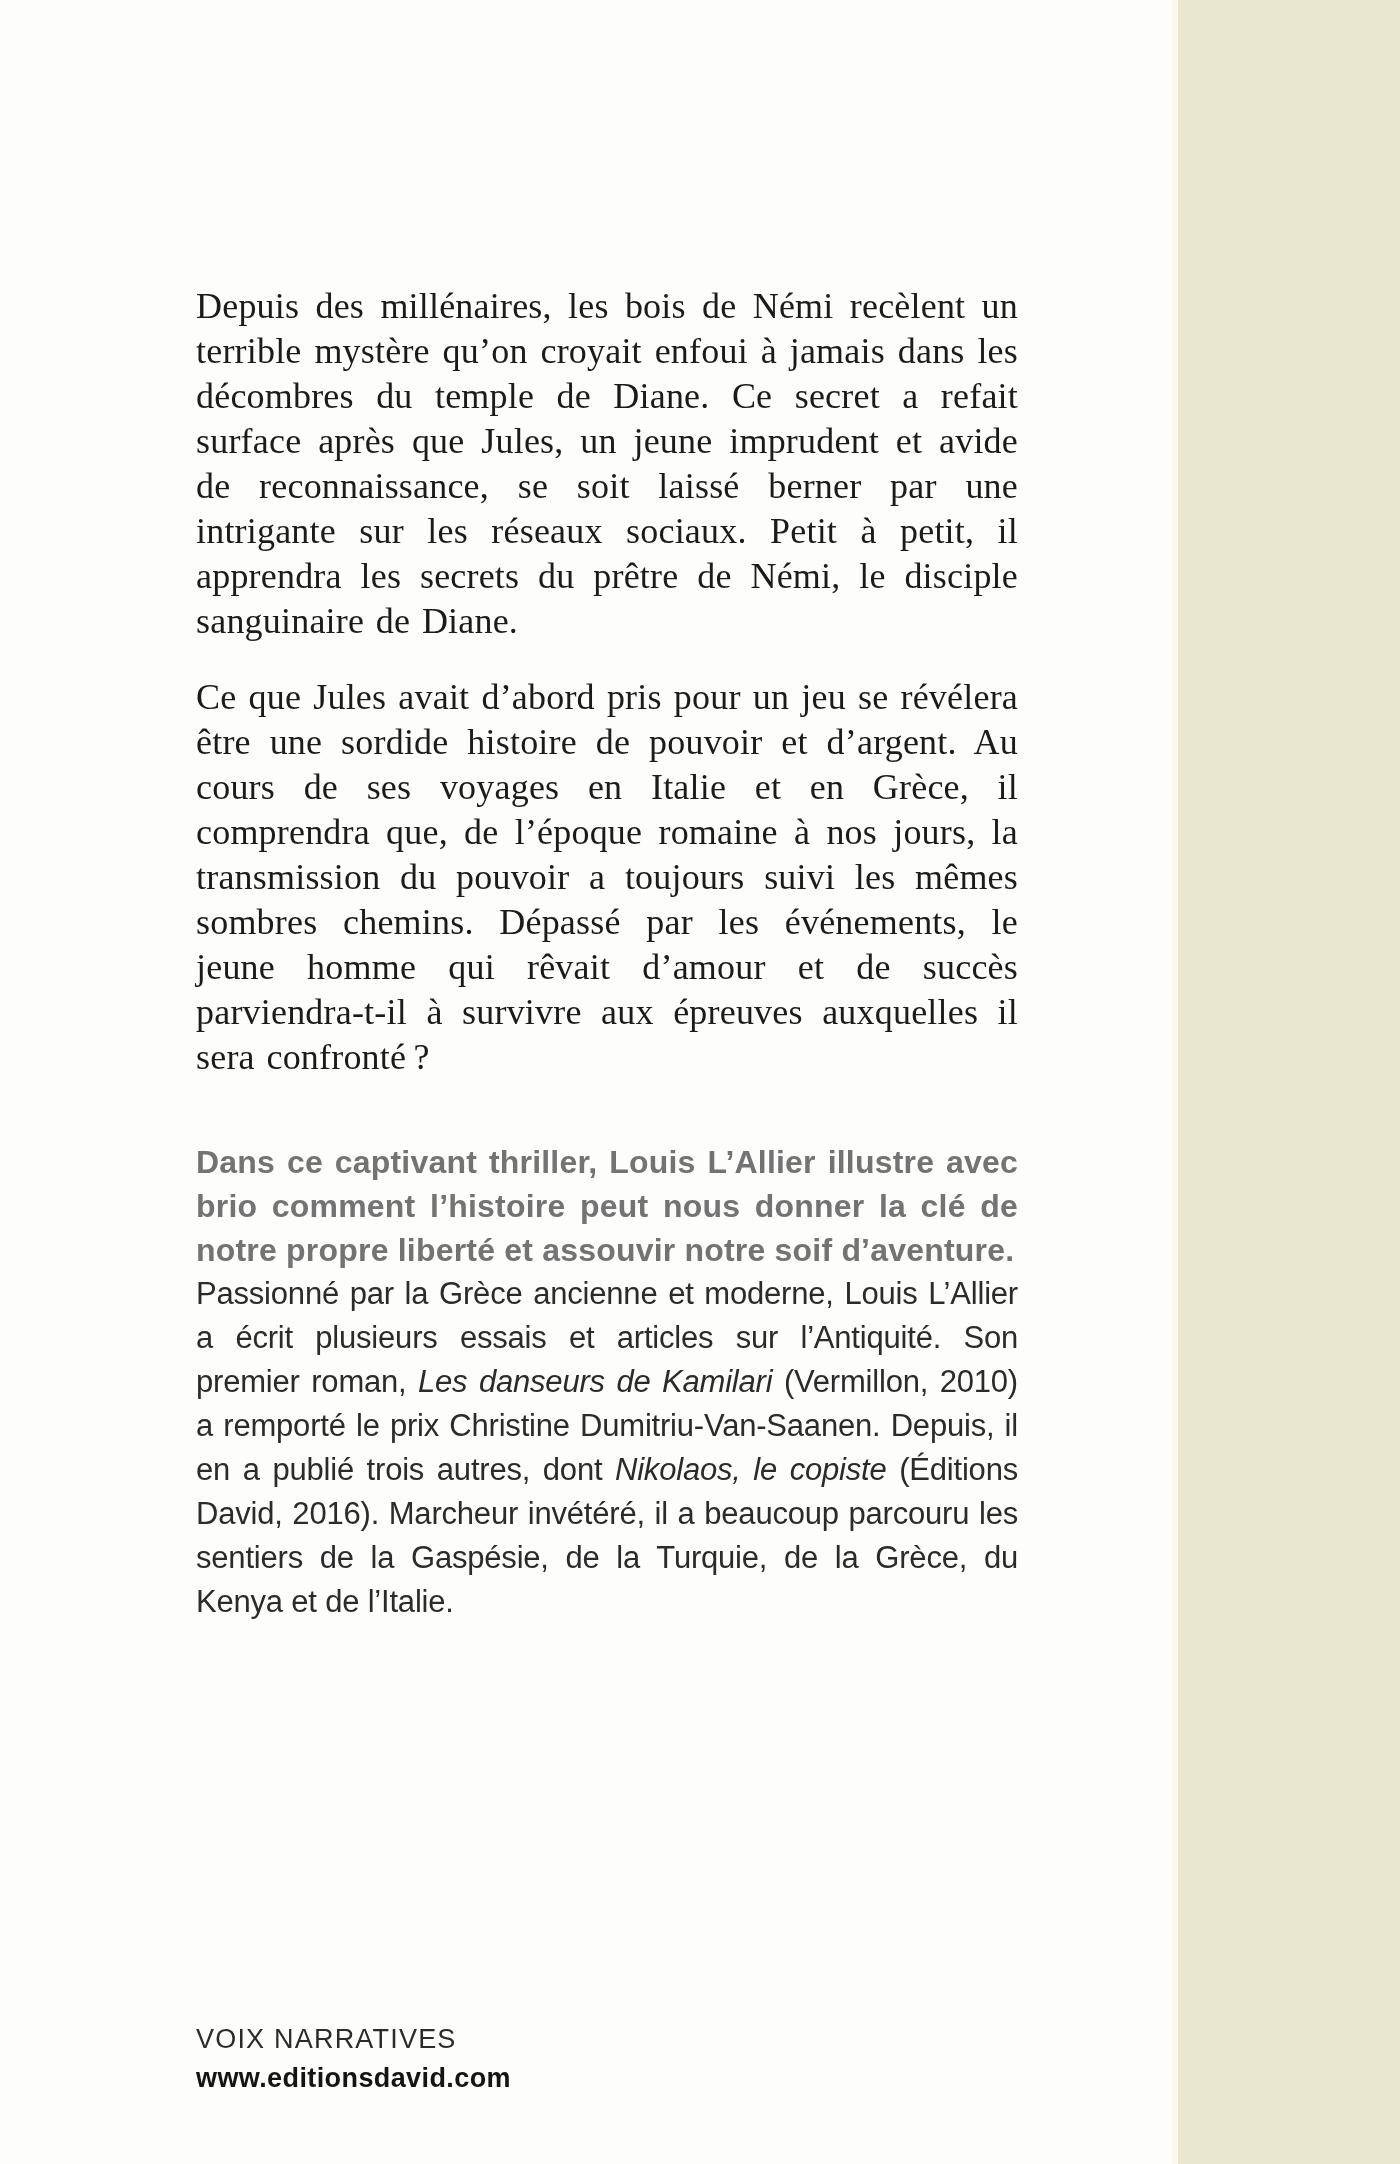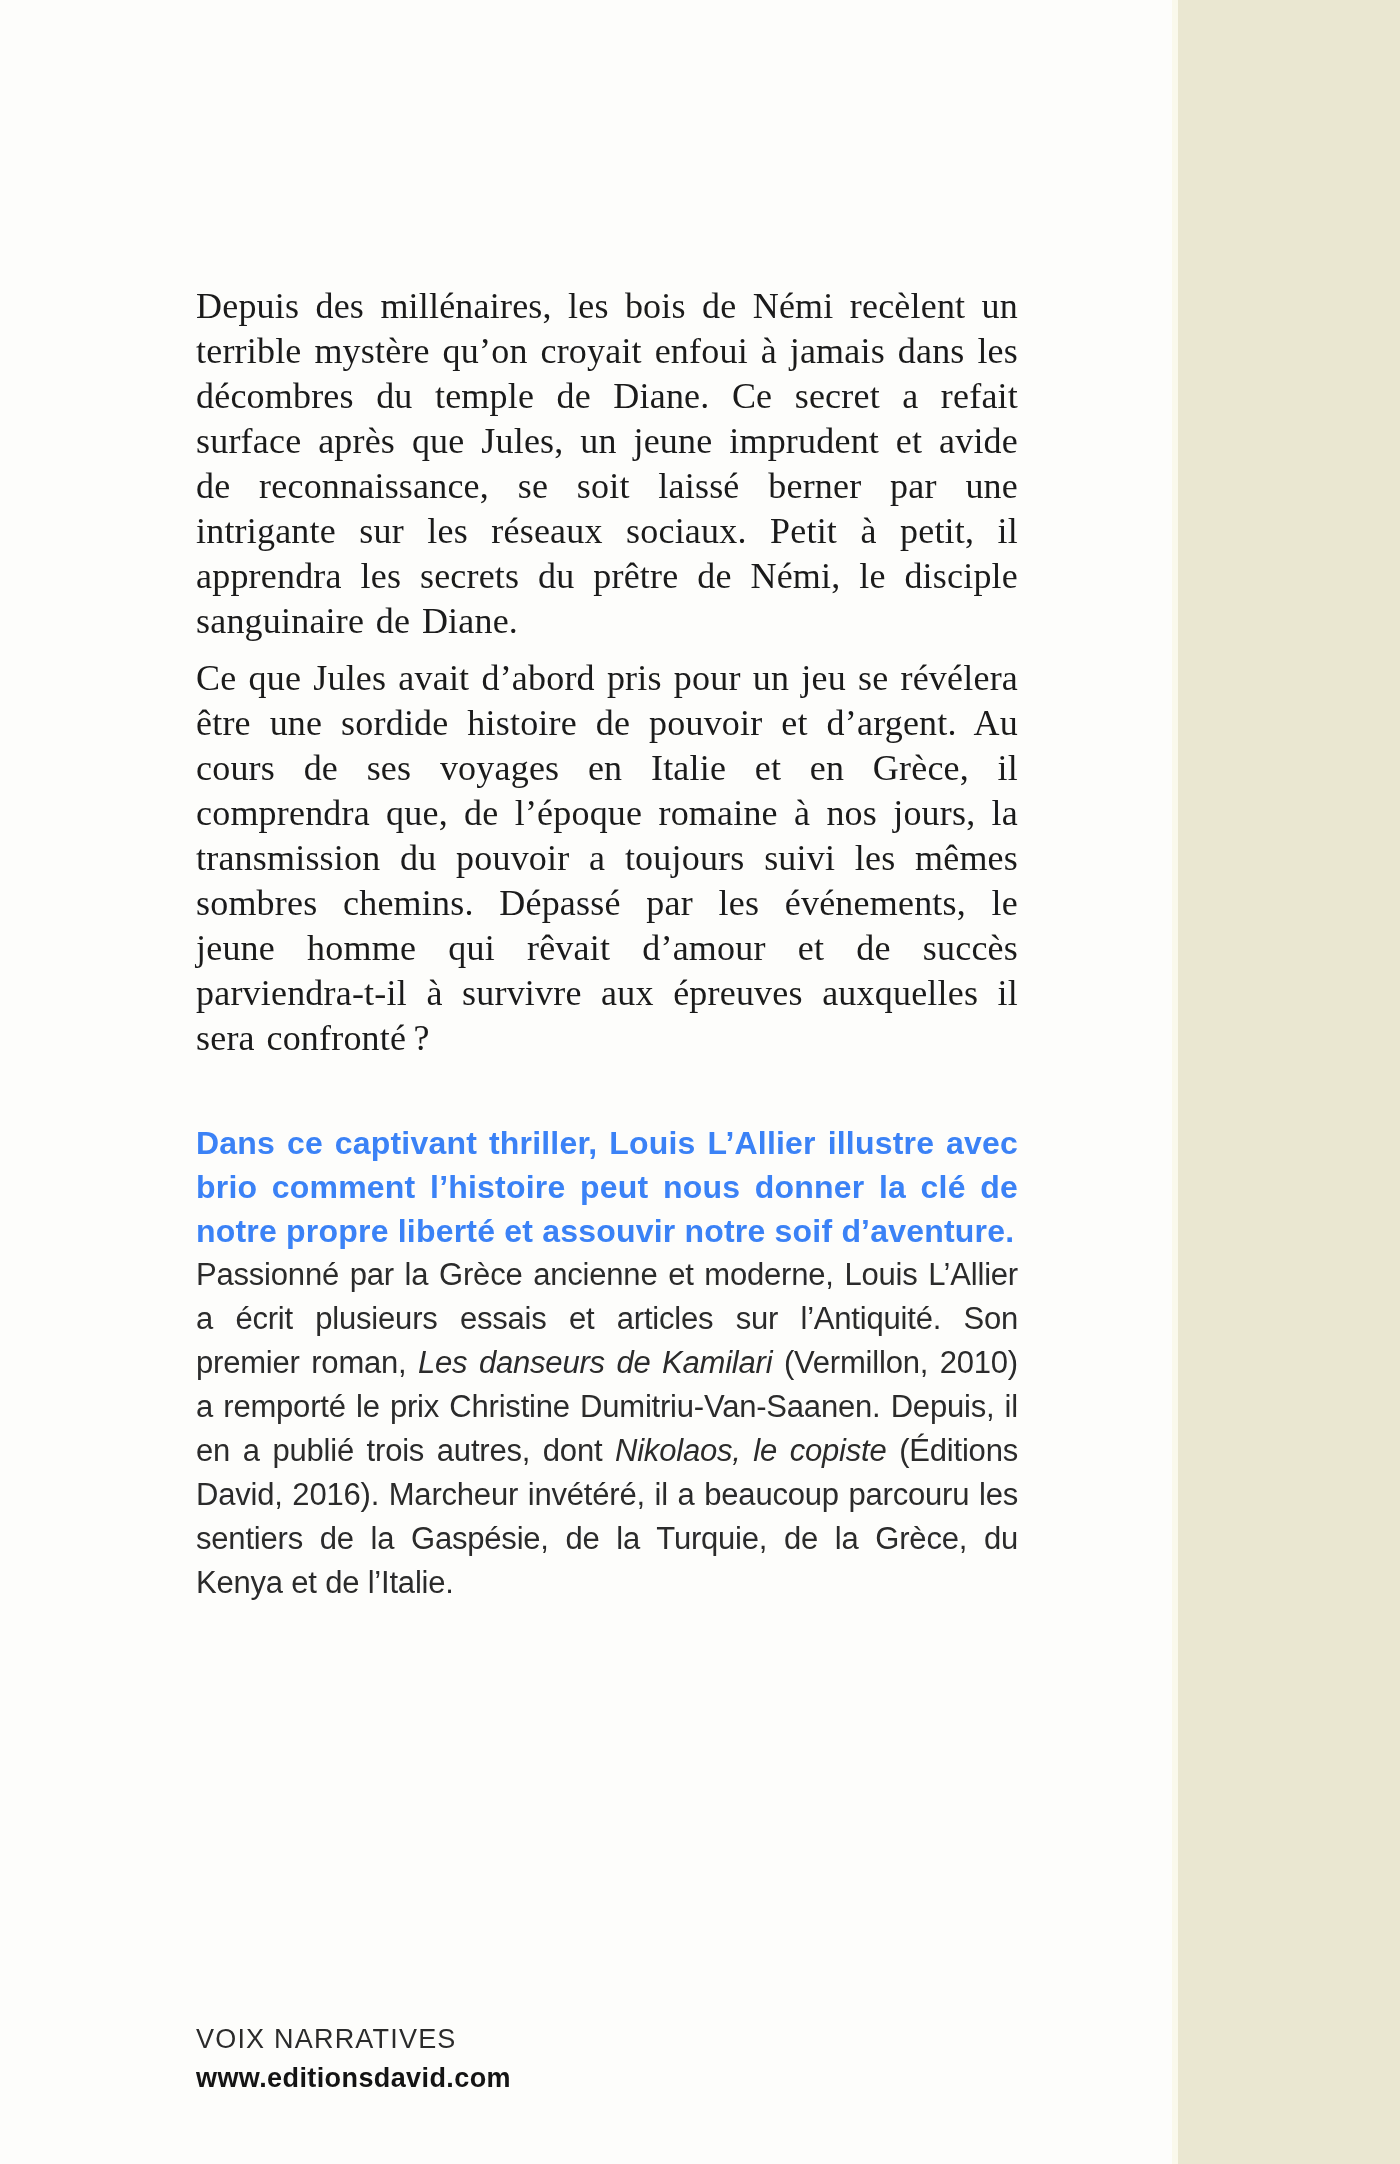--- a/index.html
+++ b/index.html
@@ -37,31 +37,31 @@
   .serif {
     font-family: "Liberation Serif", serif;
     font-size: 36px;
     line-height: 45px;
     letter-spacing: 0.2px;
     word-spacing: 2.5px;
     text-align: justify;
     color: #1b1b1b;
     hyphens: none;
   }
-  .serif + .serif { margin-top: 12px; }
+  .serif + .serif { margin-top: 31px; }
 
   .highlight {
     margin-top: 60px;
     font-family: "Liberation Sans", sans-serif;
     font-weight: 700;
     font-size: 32px;
     line-height: 44px;
     letter-spacing: 0.2px;
     text-align: justify;
-    color: #3b82f6;
+    color: #737373;
   }
 
   .bio {
     font-family: "Liberation Sans", sans-serif;
     font-size: 31px;
     line-height: 44px;
     letter-spacing: -0.2px;
     text-align: justify;
     color: #2b2b2b;
   }

